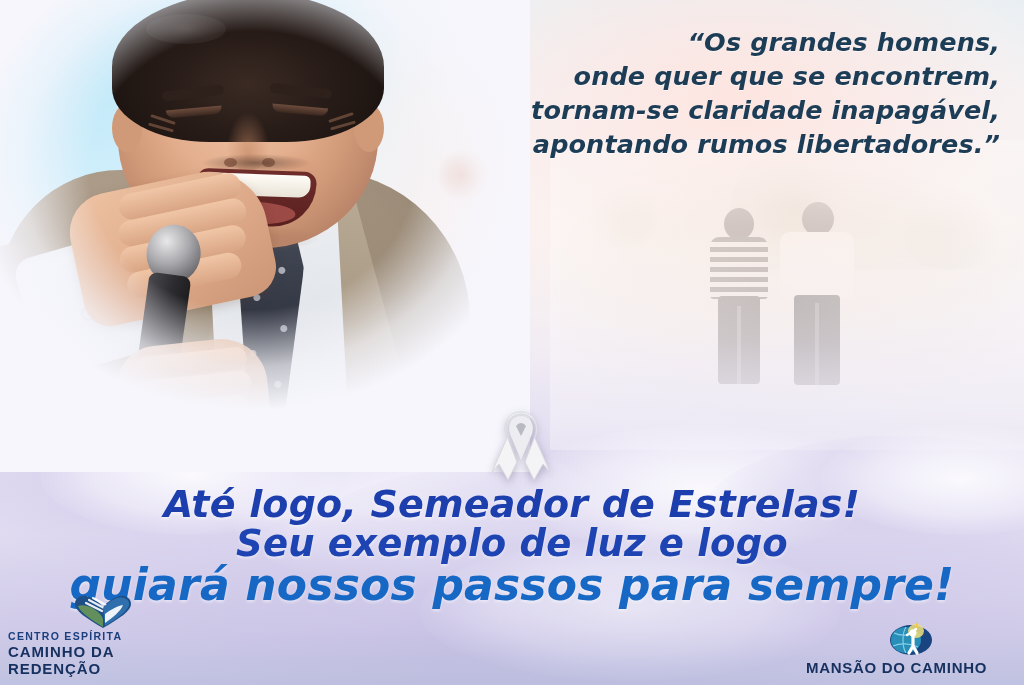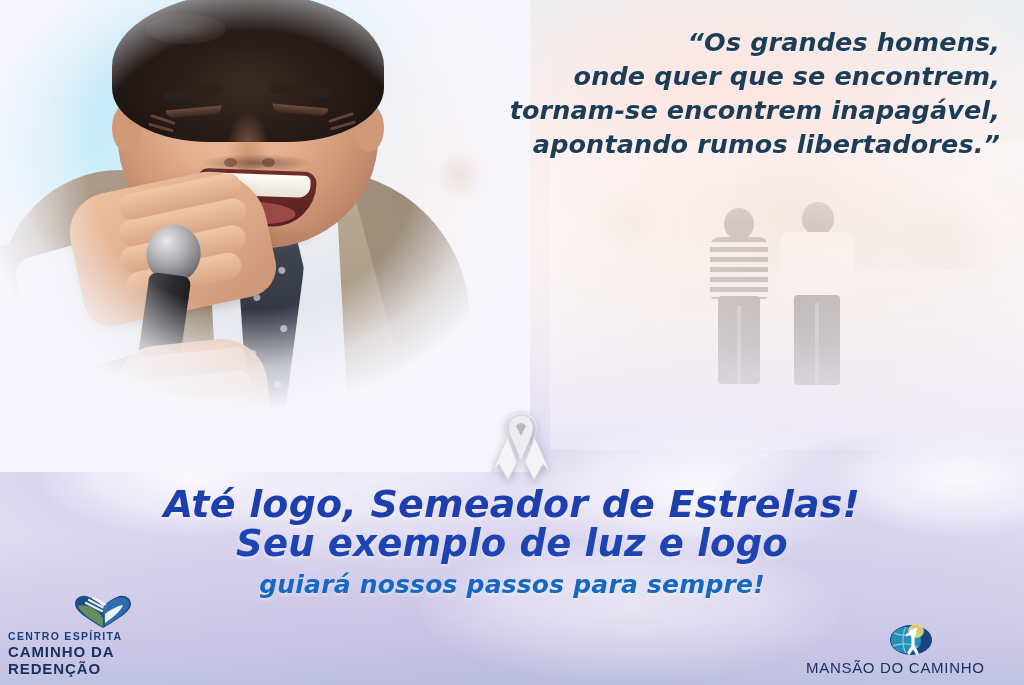--- a/index.html
+++ b/index.html
@@ -164,30 +164,30 @@
 
   
   .headline{position:absolute;left:0;top:484px;width:1024px;text-align:center;z-index:21;}
   .headline .h{
     font-family:"DejaVu Sans", sans-serif;
     font-style:italic;font-weight:bold;letter-spacing:.2px;white-space:nowrap;
     text-shadow:0 2px 3px rgba(255,255,255,.45);
   }
   .headline .h1{font-size:38px;line-height:40px;color:#1d3fae;}
   .headline .h2{font-size:37px;line-height:40px;color:#1d44b2;}
-  .headline .h3{font-size:25px;line-height:42px;color:#1668c4;}
+  .headline .h3{font-size:44px;line-height:42px;color:#1668c4;}
 
   
   .logo{position:absolute;bottom:8px;z-index:25;text-align:left;}
   .logo-left{left:8px;width:190px;}
   .logo-right{right:8px;width:210px;}
   .logo .mark{height:36px;display:flex;align-items:flex-end;justify-content:center;}
   .logo .t1{font-size:10.5px;font-weight:bold;letter-spacing:1.3px;color:#1b3f7d;line-height:13px;}
   .logo .t2{font-size:15px;font-weight:bold;letter-spacing:.9px;color:#16305f;line-height:17px;}
-  .logo .t3{font-size:15px;font-weight:normal;letter-spacing:.7px;color:#16305f;line-height:18px;margin-top:3px;}
+  .logo .t3{font-size:15px;font-weight:bold;letter-spacing:.7px;color:#16305f;line-height:18px;margin-top:3px;}
 </style>
 </head>
 <body>
 
 <div id="poster">
 
   <div class="bg-photo">
     <div class="sky"></div>
     <div class="bldg"></div>
     <div class="palm p3"></div>
@@ -272,21 +272,21 @@
     <div class="cl b" style="left:700px;bottom:80px;width:400px;height:170px;"></div>
     <div class="cl a" style="left:820px;bottom:150px;width:280px;height:110px;"></div>
     <div class="cl b" style="left:120px;bottom:20px;width:460px;height:150px;"></div>
     <div class="cl a" style="left:420px;bottom:4px;width:420px;height:140px;"></div>
     <div class="mist"></div>
   </div>
 
   <div class="quote">
     <div class="line">“Os grandes homens,</div>
     <div class="line">onde quer que se encontrem,</div>
-    <div class="line">tornam-se encontrem inapagável,</div>
+    <div class="line">tornam-se claridade inapagável,</div>
     <div class="line">apontando rumos libertadores.”</div>
   </div>
 
   <svg class="ribbon" viewBox="0 0 70 78">
     <path d="M35 6 C24 6 17 16 21 28 L31 54 L22 72 L13 56 L6 64 L21 30 C15 17 22 4 35 4 C48 4 55 17 49 30 L64 64 L57 56 L48 72 L39 54 L49 28 C53 16 46 6 35 6 Z" fill="#f4f4f6" stroke="#d8d8de" stroke-width="1"></path>
     <path d="M35 8 C26 8 21 16 24 26 L35 52 L46 26 C49 16 44 8 35 8 Z" fill="#ededf1"></path>
     <path d="M30 18 C33 14 37 14 40 18 L35 28 Z" fill="#b9b9c4"></path>
   </svg>
 
   <div class="headline">

